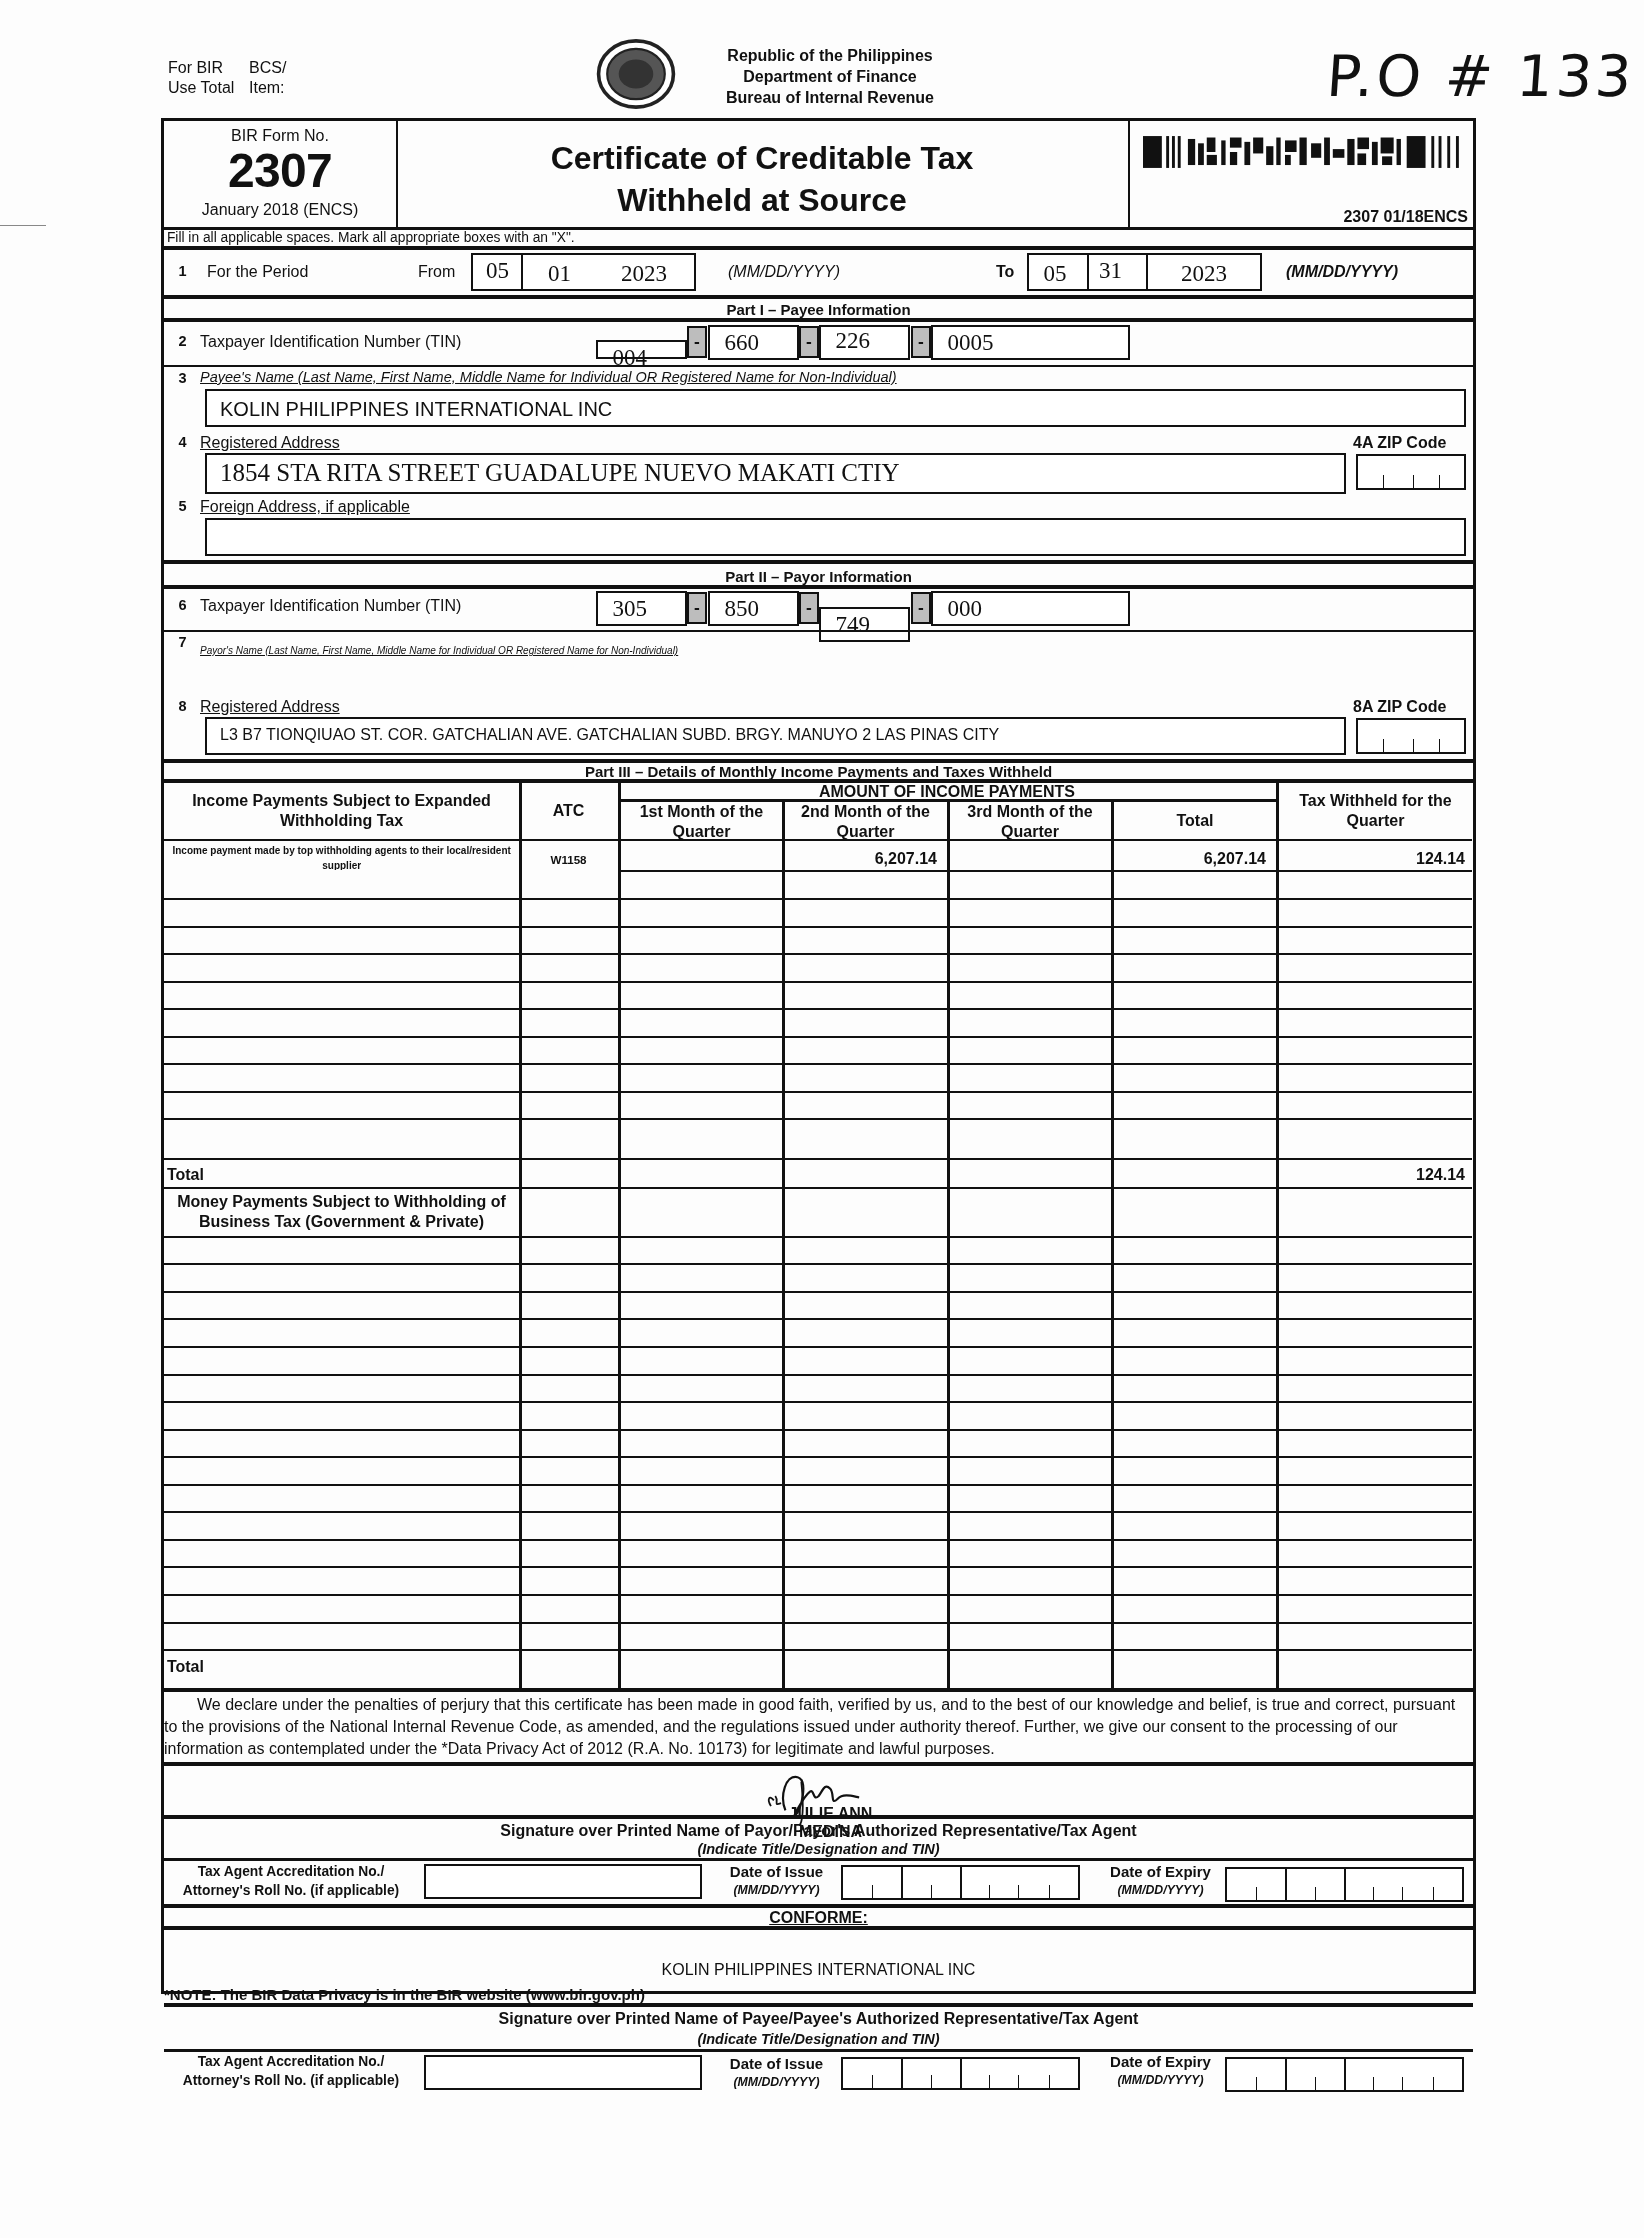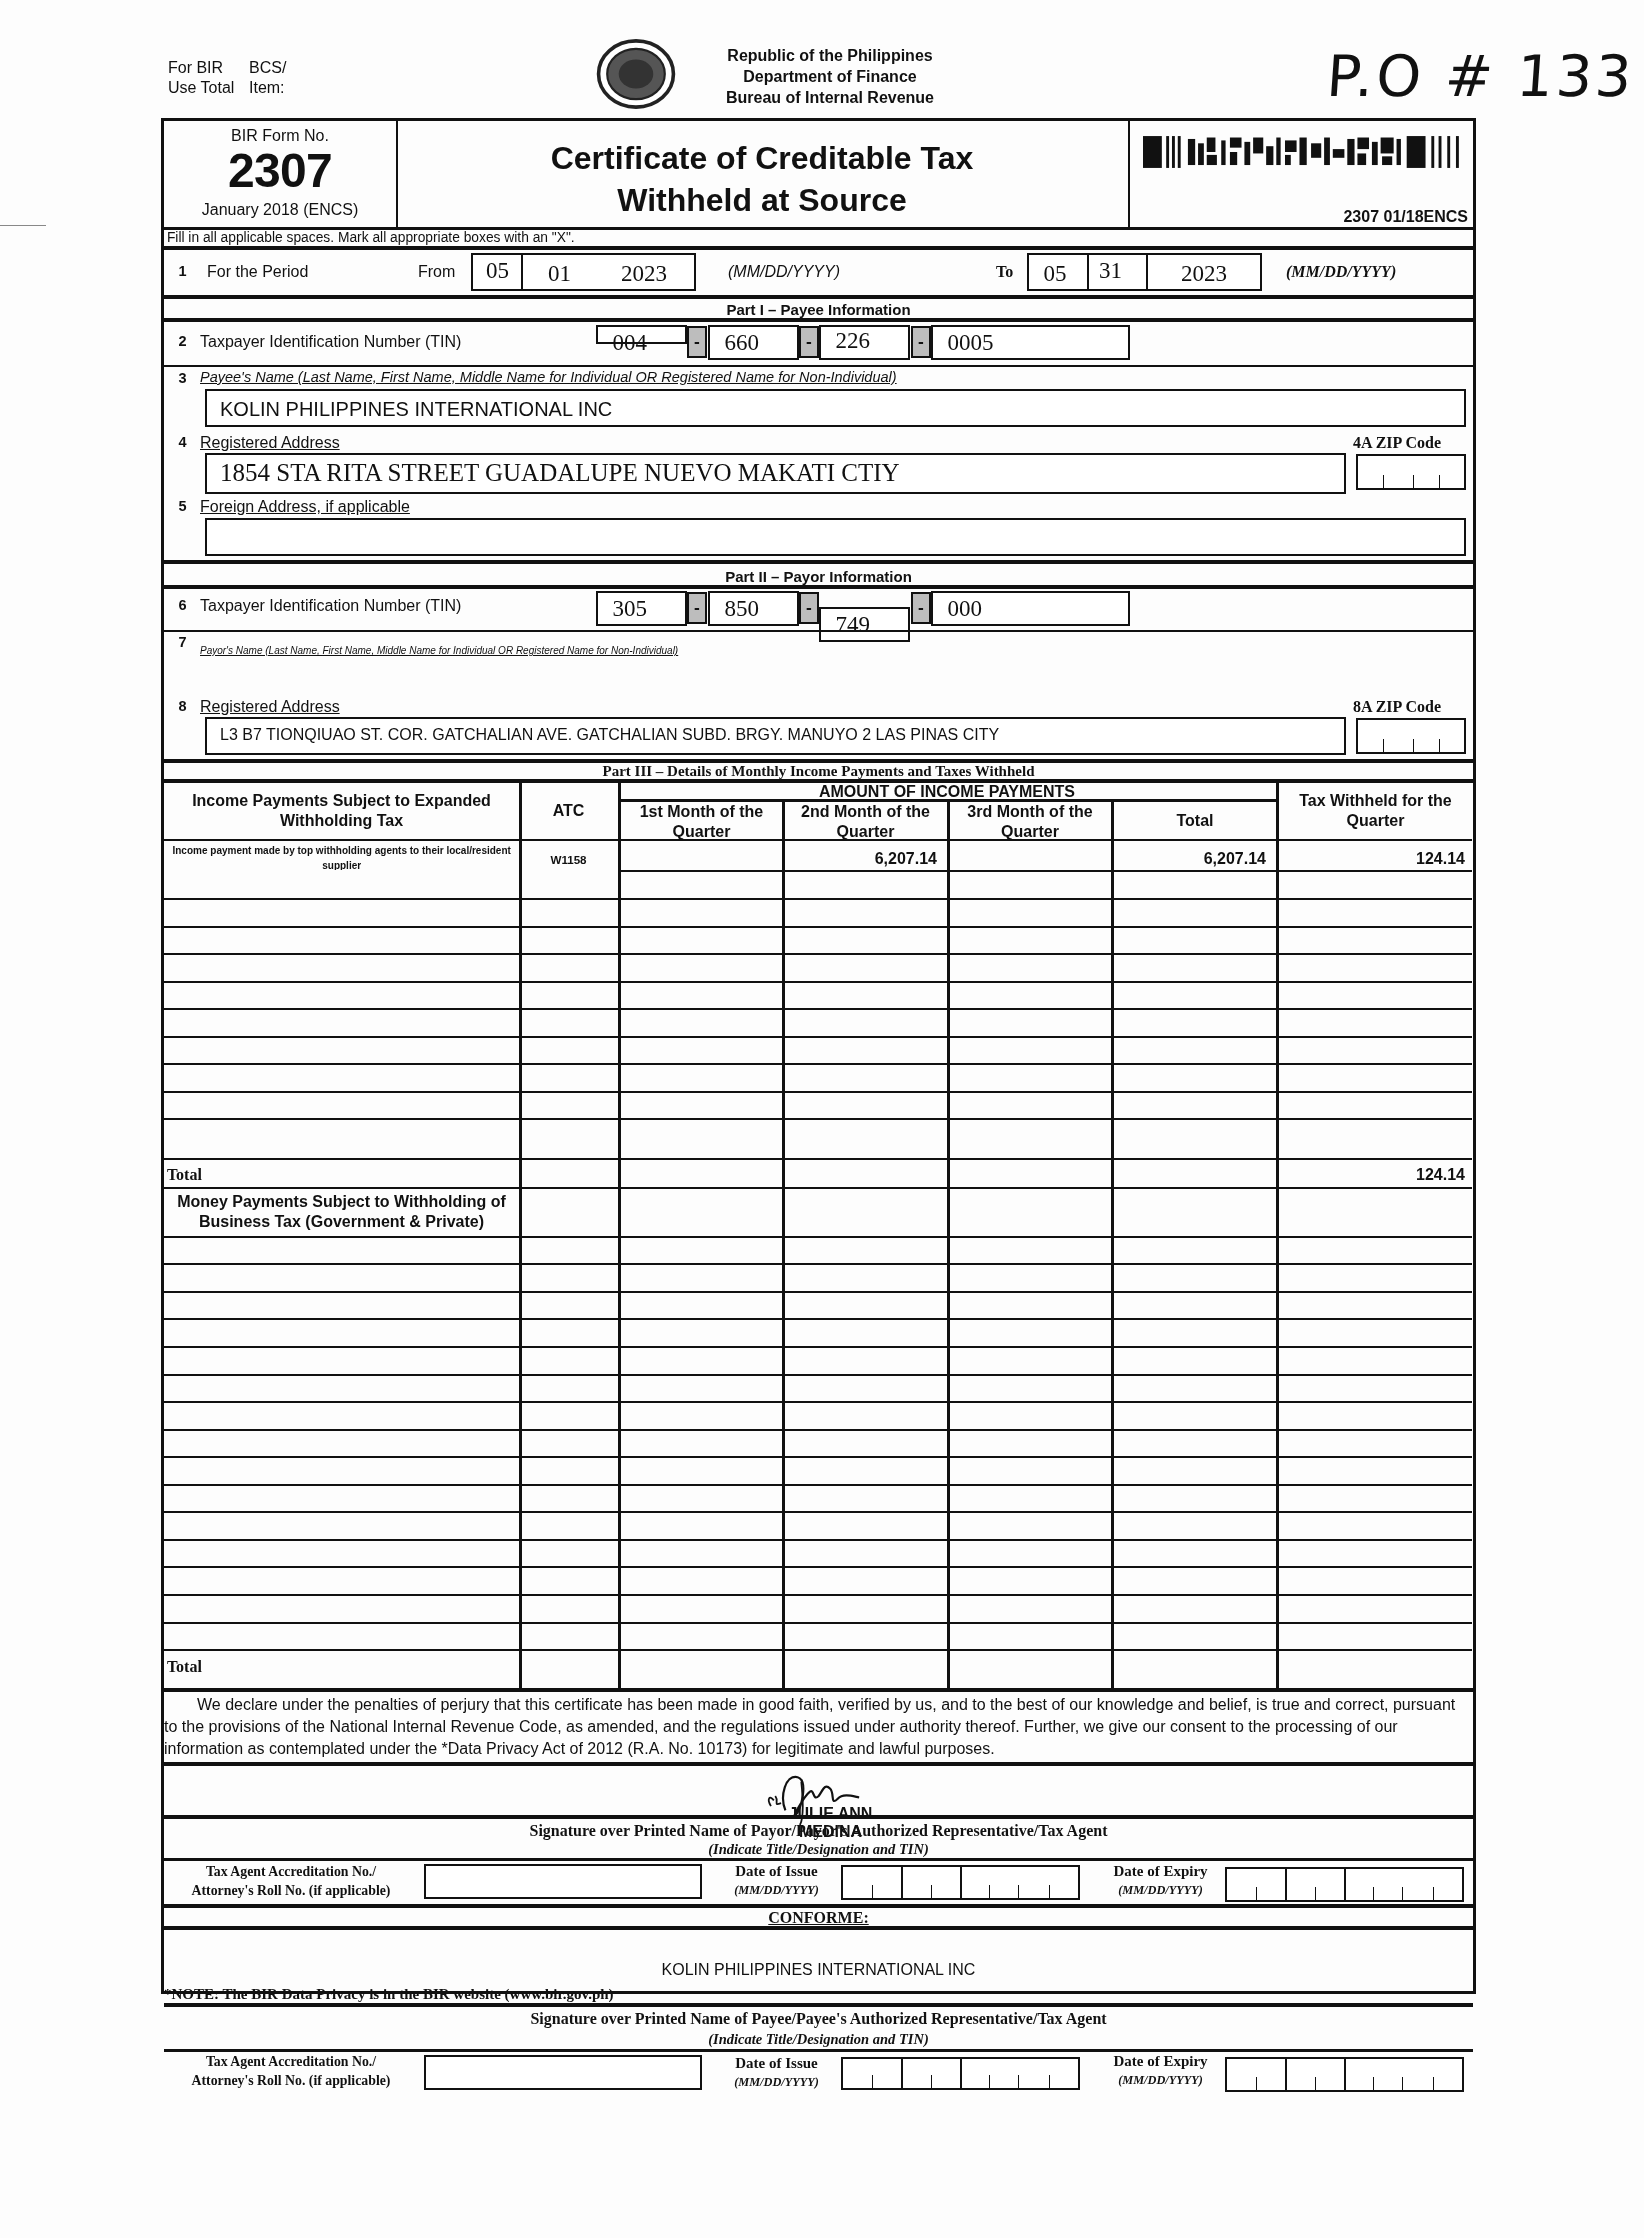--- a/index.html
+++ b/index.html
@@ -1,19 +1,19 @@
 <!DOCTYPE html>
 <html style="font-size:11.6px"><head>
 <meta charset="utf-8">
 <style>
   html, body { margin:0; padding:0; }
   body { width:1644px; height:2239px; background:#fdfdfd; position:relative; overflow:hidden;
          font-family:"Liberation Sans", sans-serif; color:#111; }
   .abs { position:absolute; }
-  .bold { font-weight:bold;font-family:Liberation Serif, serif; }
+  .bold { font-weight:bold; }
   .ital { font-style:italic; }
   .center { text-align:center; }
   .serif { font-family:"Liberation Serif", serif; }
 
   
   #for-bir { left:168px; top:58px; font-size:16px; line-height:20px; }
   #for-bir span { display:inline-block; }
   #seal { left:594px; top:38px; width:84px; height:72px; }
   #agency { left:696px; top:45px; width:268px; font-size:16px; line-height:21px; font-weight:bold; text-align:center; }
   #po-note { left:1327px; top:43px; font-size:57px; font-family:"DejaVu Sans", sans-serif; font-weight:normal; letter-spacing:2.9px; transform:skewX(-4deg); }
@@ -154,21 +154,21 @@
   </div>
   <div class="abs lbl ital bold" style="left:1122px;top:142px">(MM/DD/YYYY)</div>
 
   <div class="hline" style="top:174px;height:3.6px"></div>
   <div class="abs center sect" style="left:0;right:0;top:180px;text-decoration:none">Part I – Payee Information</div>
   <div class="hline" style="top:197px;height:3.6px"></div>
 
   <div class="abs num" style="left:14.5px;top:212px">2</div>
   <div class="abs lbl" style="left:36px;top:212px">Taxpayer Identification Number (TIN)</div>
   <div class="abs" style="left:432px;top:204px;width:534px;height:35px">
-    <div class="box" style="left:0;top:0;width:91px;height:19px">
+    <div class="box" style="left:0;top:15px;width:91px;height:19px">
         <div class="abs val" style="left:14.5px;top:2.9px">004</div>
       </div>
     <div class="tin-dash" style="left:91px;top:1.4px">-</div>
     <div class="box" style="left:112px;top:0;width:91px;height:35px">
         <div class="abs val" style="left:14.5px;top:2.9px">660</div>
       </div>
     <div class="tin-dash" style="left:203px;top:1.4px">-</div>
     <div class="box" style="left:223px;top:0;width:91px;height:35px">
         <div class="abs val" style="left:14.5px;top:1.4px">226</div>
       </div>

